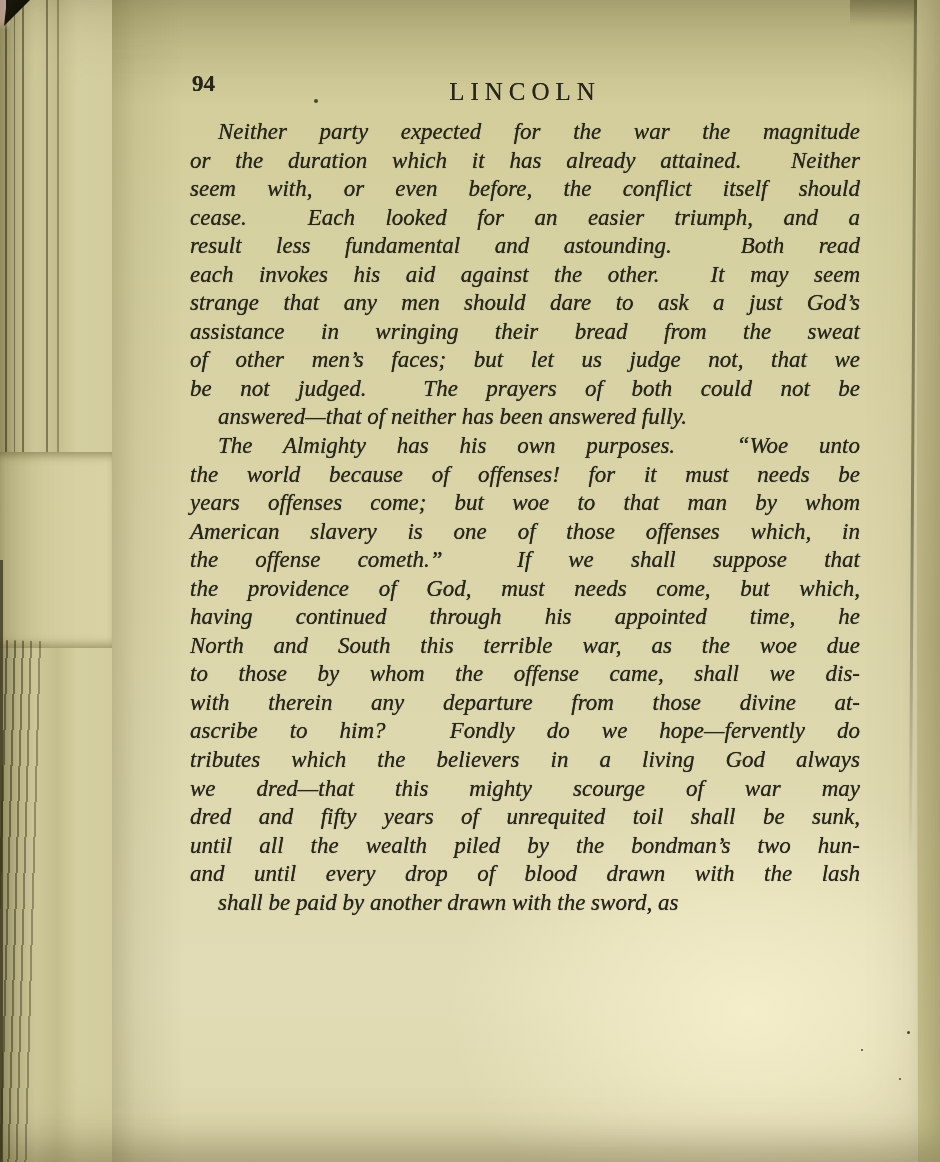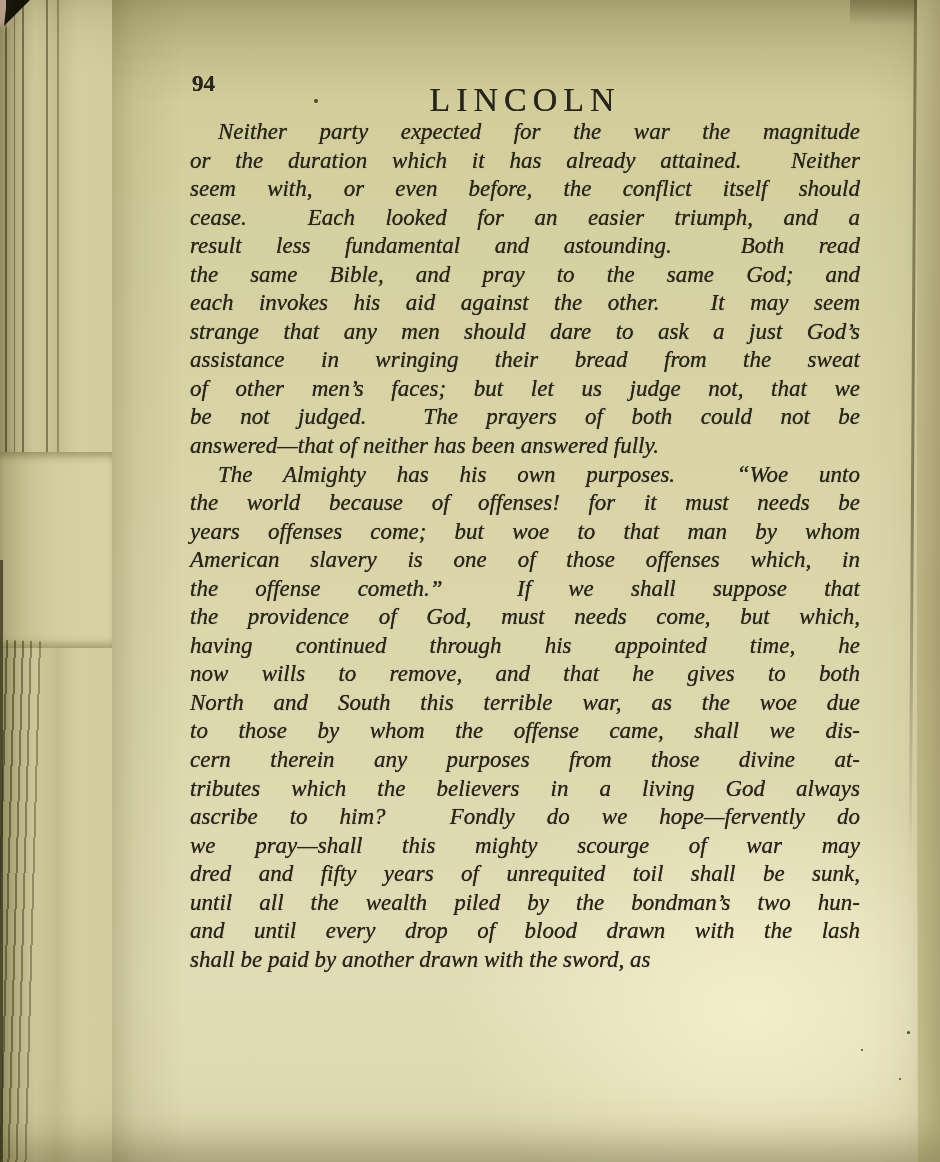--- a/index.html
+++ b/index.html
@@ -78,33 +78,33 @@
   }
   .speck{position:absolute;border-radius:50%;background:#4a4630;}
   
   .page-content{position:absolute;left:0;top:0;width:940px;height:1162px;color:var(--ink,#27261c);}
   .header-row{position:absolute;left:190px;top:68px;width:670px;height:32px;}
   .page-number{
     position:absolute;left:2px;top:0;font-size:23px;line-height:32px;font-weight:bold;
     text-shadow:0 0 .6px rgba(38,36,26,.85);
   }
   .running-title{
-    position:absolute;left:50%;transform:translateX(-50%);top:16px;
-    font-size:34px;line-height:32px;letter-spacing:6px;
+    position:absolute;left:50%;transform:translateX(-50%);top:8px;
+    font-size:25px;line-height:32px;letter-spacing:6px;
     text-shadow:0 0 .6px rgba(38,36,26,.85);
   }
   .body-text{position:absolute;left:190px;top:118px;width:670px;}
   .tline{
     height:28.55px;line-height:28.55px;font-size:23px;
     text-align:justify;text-align-last:justify;
     text-shadow:0 0 .7px rgba(34,32,22,.9);
     white-space:normal;overflow:visible;font-style:italic;
   }
   .tline.indent{text-indent:28px;}
-  .tline.lastline{text-align-last:left;}
+  .tline.lastline{text-align-last:left;margin-left:28px;}
 </style>
 </head>
 <body>
 
 <div id="canvas">
 
   <div class="fore-edge"></div>
   <div class="edge-lines-top"></div>
   <div class="edge-mid-band"></div>
   <div class="edge-lines-bottom"></div>
@@ -122,43 +122,41 @@
       <span class="page-number">94</span>
       <span class="running-title">LINCOLN</span>
     </div>
     <div class="body-text">
       <div class="para">
           <div class="tline indent">Neither party expected for the war the magnitude</div>
           <div class="tline">or the duration which it has already attained.&nbsp; Neither</div>
           <div class="tline">seem with, or even before, the conflict itself should</div>
           <div class="tline">cease.&nbsp; Each looked for an easier triumph, and a</div>
           <div class="tline">result less fundamental and astounding.&nbsp; Both read</div>
-          <div class="tline">the same Bible, and pray to the same God; and</div>
           <div class="tline">each invokes his aid against the other.&nbsp; It may seem</div>
           <div class="tline">strange that any men should dare to ask a just God’s</div>
           <div class="tline">assistance in wringing their bread from the sweat</div>
           <div class="tline">of other men’s faces; but let us judge not, that we</div>
           <div class="tline">be not judged.&nbsp; The prayers of both could not be</div>
           <div class="tline lastline">answered—that of neither has been answered fully.</div>
         </div>
       <div class="para">
           <div class="tline indent">The Almighty has his own purposes.&nbsp; “Woe unto</div>
           <div class="tline">the world because of offenses! for it must needs be</div>
           <div class="tline">years offenses come; but woe to that man by whom</div>
           <div class="tline">American slavery is one of those offenses which, in</div>
           <div class="tline">the offense cometh.”&nbsp; If we shall suppose that</div>
           <div class="tline">the providence of God, must needs come, but which,</div>
           <div class="tline">having continued through his appointed time, he</div>
-          <div class="tline">now wills to remove, and that he gives to both</div>
           <div class="tline">North and South this terrible war, as the woe due</div>
           <div class="tline">to those by whom the offense came, shall we dis-</div>
-          <div class="tline">cern therein any purposes from those divine at-</div>
+          <div class="tline">with therein any departure from those divine at-</div>
+          <div class="tline">ascribe to him?&nbsp; Fondly do we hope—fervently do</div>
           <div class="tline">tributes which the believers in a living God always</div>
-          <div class="tline">ascribe to him?&nbsp; Fondly do we hope—fervently do</div>
-          <div class="tline">we pray—shall this mighty scourge of war may</div>
+          <div class="tline">we dred—that this mighty scourge of war may</div>
           <div class="tline">dred and fifty years of unrequited toil shall be sunk,</div>
           <div class="tline">until all the wealth piled by the bondman’s two hun-</div>
           <div class="tline">and until every drop of blood drawn with the lash</div>
           <div class="tline lastline">shall be paid by another drawn with the sword, as</div>
         </div>
     </div>
   </div>
 
   <div class="speck" style="left:314px;top:99px;width:4px;height:4px;"></div>
   <div class="speck" style="left:907px;top:1031px;width:3px;height:3px;"></div>

